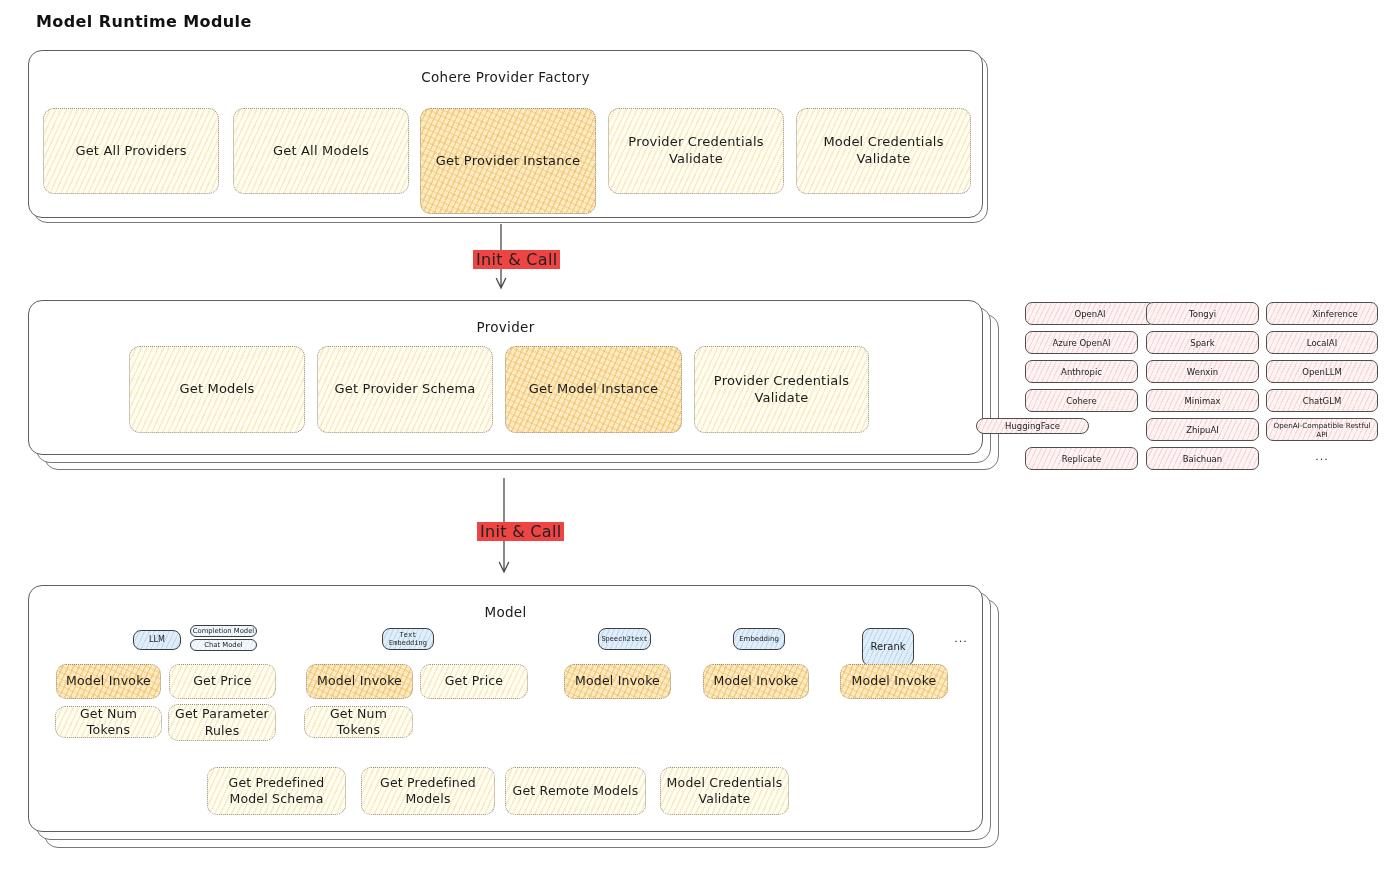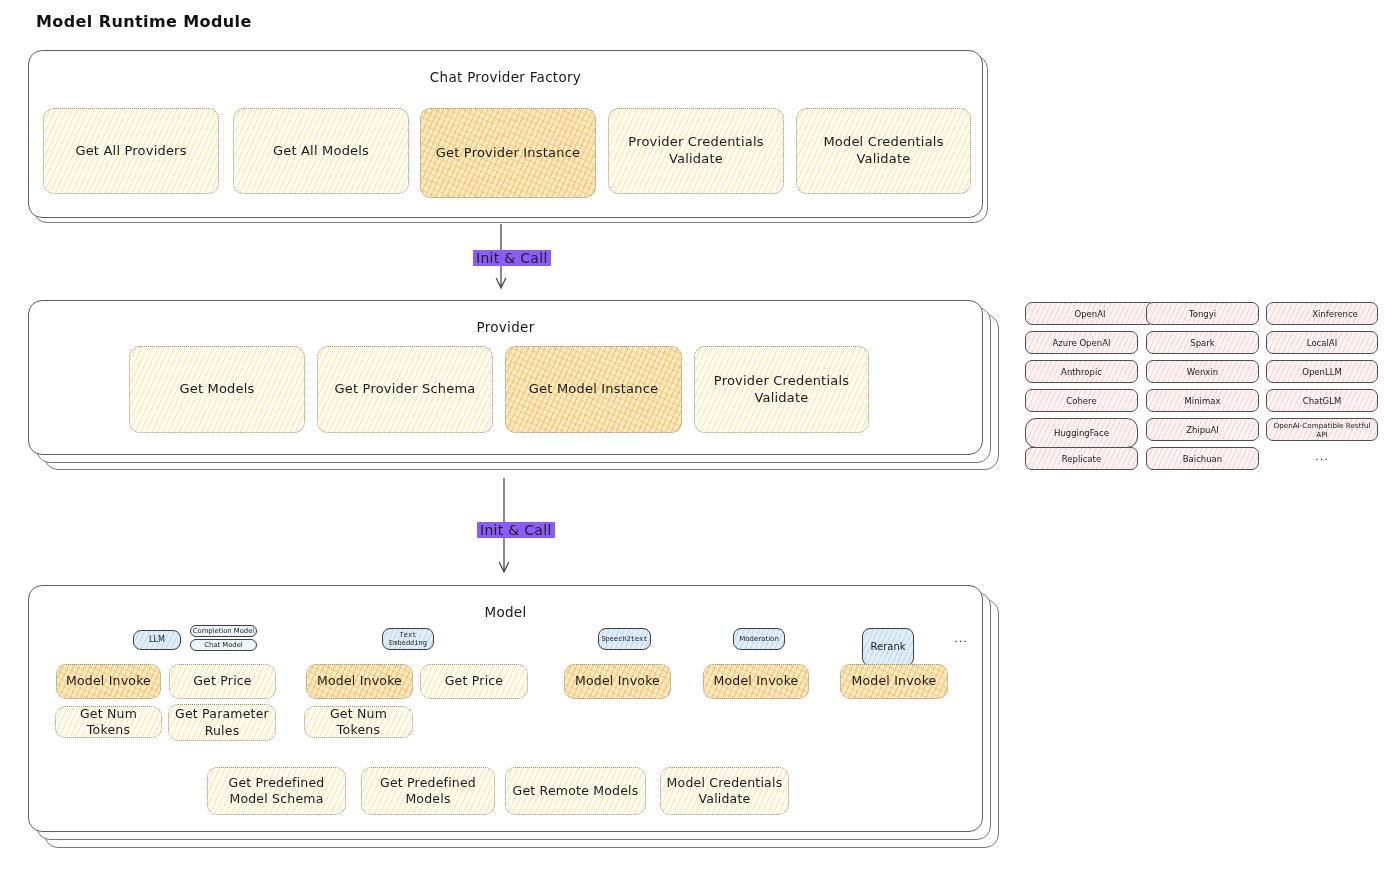--- a/index.html
+++ b/index.html
@@ -46,36 +46,36 @@
   }
   .pill{
     border:1.4px solid #4e4e4e;border-radius:7px;
     display:flex;align-items:center;justify-content:center;text-align:center;
     font-size:8.5px;color:#222;padding:0 3px;
     background-color:#fdf3f3;
     background-image:repeating-linear-gradient(115deg, rgba(225,140,140,0.26) 0px, rgba(225,140,140,0.26) 1.2px, transparent 1.2px, transparent 4.5px);
   }
   .arrow svg{display:block;}
   .arrow path{stroke:#4a4a4a;stroke-width:1.3;fill:none;}
-  .arrow-label{font-size:14px;color:#222;background:#8b5cf6;padding:0 3px;letter-spacing:.3px;}
+  .arrow-label{font-size:16px;color:#222;background:#ef4444;padding:0 3px;letter-spacing:.3px;}
   .dots{font-size:11px;color:#222;letter-spacing:1px;}
 </style>
 </head>
 <body>
 
 <div class="stage">
 
   <div class="abs page-title" style="left:36px;top:12px;">Model Runtime Module</div>
 
   <div class="abs layer" style="left:33px;top:55px;width:955px;height:168px;"></div>
   <div class="abs panel" style="left:28px;top:50px;width:955px;height:168px;">
-    <div class="abs panel-title" style="top:18px;">Chat Provider Factory</div>
+    <div class="abs panel-title" style="top:18px;">Cohere Provider Factory</div>
     <div class="abs btn fill-yellow" style="left:14px;top:57px;width:176px;height:86px;">Get All Providers</div>
     <div class="abs btn fill-yellow" style="left:204px;top:57px;width:176px;height:86px;">Get All Models</div>
-    <div class="abs btn fill-hl" style="left:391px;top:57px;width:176px;height:90px;">Get Provider Instance</div>
+    <div class="abs btn fill-hl" style="left:391px;top:57px;width:176px;height:106px;">Get Provider Instance</div>
     <div class="abs btn fill-yellow" style="left:579px;top:57px;width:176px;height:86px;">Provider Credentials Validate</div>
     <div class="abs btn fill-yellow" style="left:767px;top:57px;width:175px;height:86px;">Model Credentials Validate</div>
   </div>
 
   <div class="abs arrow" style="left:494px;top:224px;">
     <svg width="14" height="74" viewBox="0 0 14 74">
         <path d="M7 0 V62 M2.2 54 L7 64 L11.8 54"></path>
       </svg>
   </div>
   <div class="abs arrow-label" style="left:473px;top:250px;">Init &amp; Call</div>
@@ -99,21 +99,21 @@
   <div class="abs pill" style="left:1266px;top:331px;width:112px;height:23px;">LocalAI</div>
 
   <div class="abs pill" style="left:1025px;top:360px;width:113px;height:23px;">Anthropic</div>
   <div class="abs pill" style="left:1146px;top:360px;width:113px;height:23px;">Wenxin</div>
   <div class="abs pill" style="left:1266px;top:360px;width:112px;height:23px;">OpenLLM</div>
 
   <div class="abs pill" style="left:1025px;top:389px;width:113px;height:23px;">Cohere</div>
   <div class="abs pill" style="left:1146px;top:389px;width:113px;height:23px;">Minimax</div>
   <div class="abs pill" style="left:1266px;top:389px;width:112px;height:23px;">ChatGLM</div>
 
-  <div class="abs pill" style="left:1025px;top:418px;width:113px;height:30px;border-radius:11px;">HuggingFace</div>
+  <div class="abs pill" style="left:976px;top:418px;width:113px;height:16px;border-radius:11px;">HuggingFace</div>
   <div class="abs pill" style="left:1146px;top:418px;width:113px;height:23px;">ZhipuAI</div>
   <div class="abs pill" style="left:1266px;top:418px;width:112px;height:23px;font-size:7.2px;">OpenAI-Compatible Restful API</div>
 
   <div class="abs pill" style="left:1025px;top:447px;width:113px;height:23px;">Replicate</div>
   <div class="abs pill" style="left:1146px;top:447px;width:113px;height:23px;">Baichuan</div>
   <div class="abs dots" style="left:1266px;top:450px;width:112px;text-align:center;">...</div>
 
   <div class="abs arrow" style="left:497px;top:478px;">
     <svg width="14" height="104" viewBox="0 0 14 104">
         <path d="M7 0 V92 M2.2 84 L7 94 L11.8 84"></path>
@@ -124,21 +124,21 @@
   <div class="abs layer" style="left:44px;top:599px;width:955px;height:249px;"></div>
   <div class="abs layer" style="left:36px;top:592px;width:955px;height:248px;"></div>
   <div class="abs panel" style="left:28px;top:585px;width:955px;height:247px;">
     <div class="abs panel-title" style="top:18px;">Model</div>
 
     <div class="abs tag" style="left:104px;top:44px;width:48px;height:20px;">LLM</div>
     <div class="abs subtag" style="left:161px;top:39px;width:67px;height:12px;">Completion Model</div>
     <div class="abs subtag" style="left:161px;top:53px;width:67px;height:12px;">Chat Model</div>
     <div class="abs tag" style="left:353px;top:42px;width:52px;height:22px;font-size:7px;font-family:Liberation Mono, monospace;">Text Embedding</div>
     <div class="abs tag" style="left:569px;top:42px;width:53px;height:22px;font-size:7px;font-family:Liberation Mono, monospace;">Speech2text</div>
-    <div class="abs tag" style="left:704px;top:42px;width:52px;height:22px;font-size:7px;">Moderation</div>
+    <div class="abs tag" style="left:704px;top:42px;width:52px;height:22px;font-size:7px;">Embedding</div>
     <div class="abs tag" style="left:833px;top:42px;width:52px;height:38px;font-size:10px;">Rerank</div>
     <div class="abs dots" style="left:918px;top:46px;width:28px;text-align:center;">...</div>
 
     <div class="abs btn small fill-hl" style="left:27px;top:78px;width:105px;height:35px;">Model Invoke</div>
     <div class="abs btn small fill-yellow" style="left:140px;top:78px;width:107px;height:35px;">Get Price</div>
     <div class="abs btn small fill-yellow" style="left:26px;top:120px;width:107px;height:32px;">Get Num Tokens</div>
     <div class="abs btn small fill-yellow" style="left:139px;top:118px;width:108px;height:37px;">Get Parameter Rules</div>
 
     <div class="abs btn small fill-hl" style="left:277px;top:78px;width:107px;height:35px;">Model Invoke</div>
     <div class="abs btn small fill-yellow" style="left:391px;top:78px;width:108px;height:35px;">Get Price</div>

